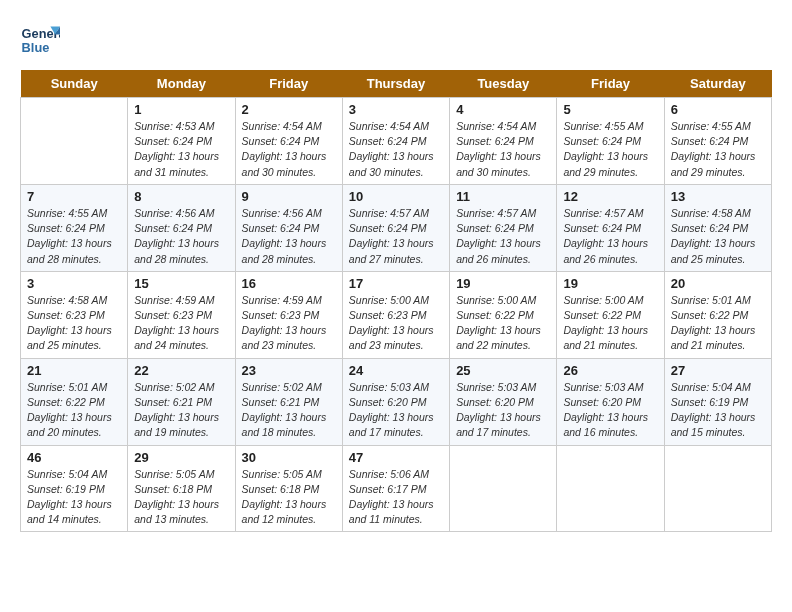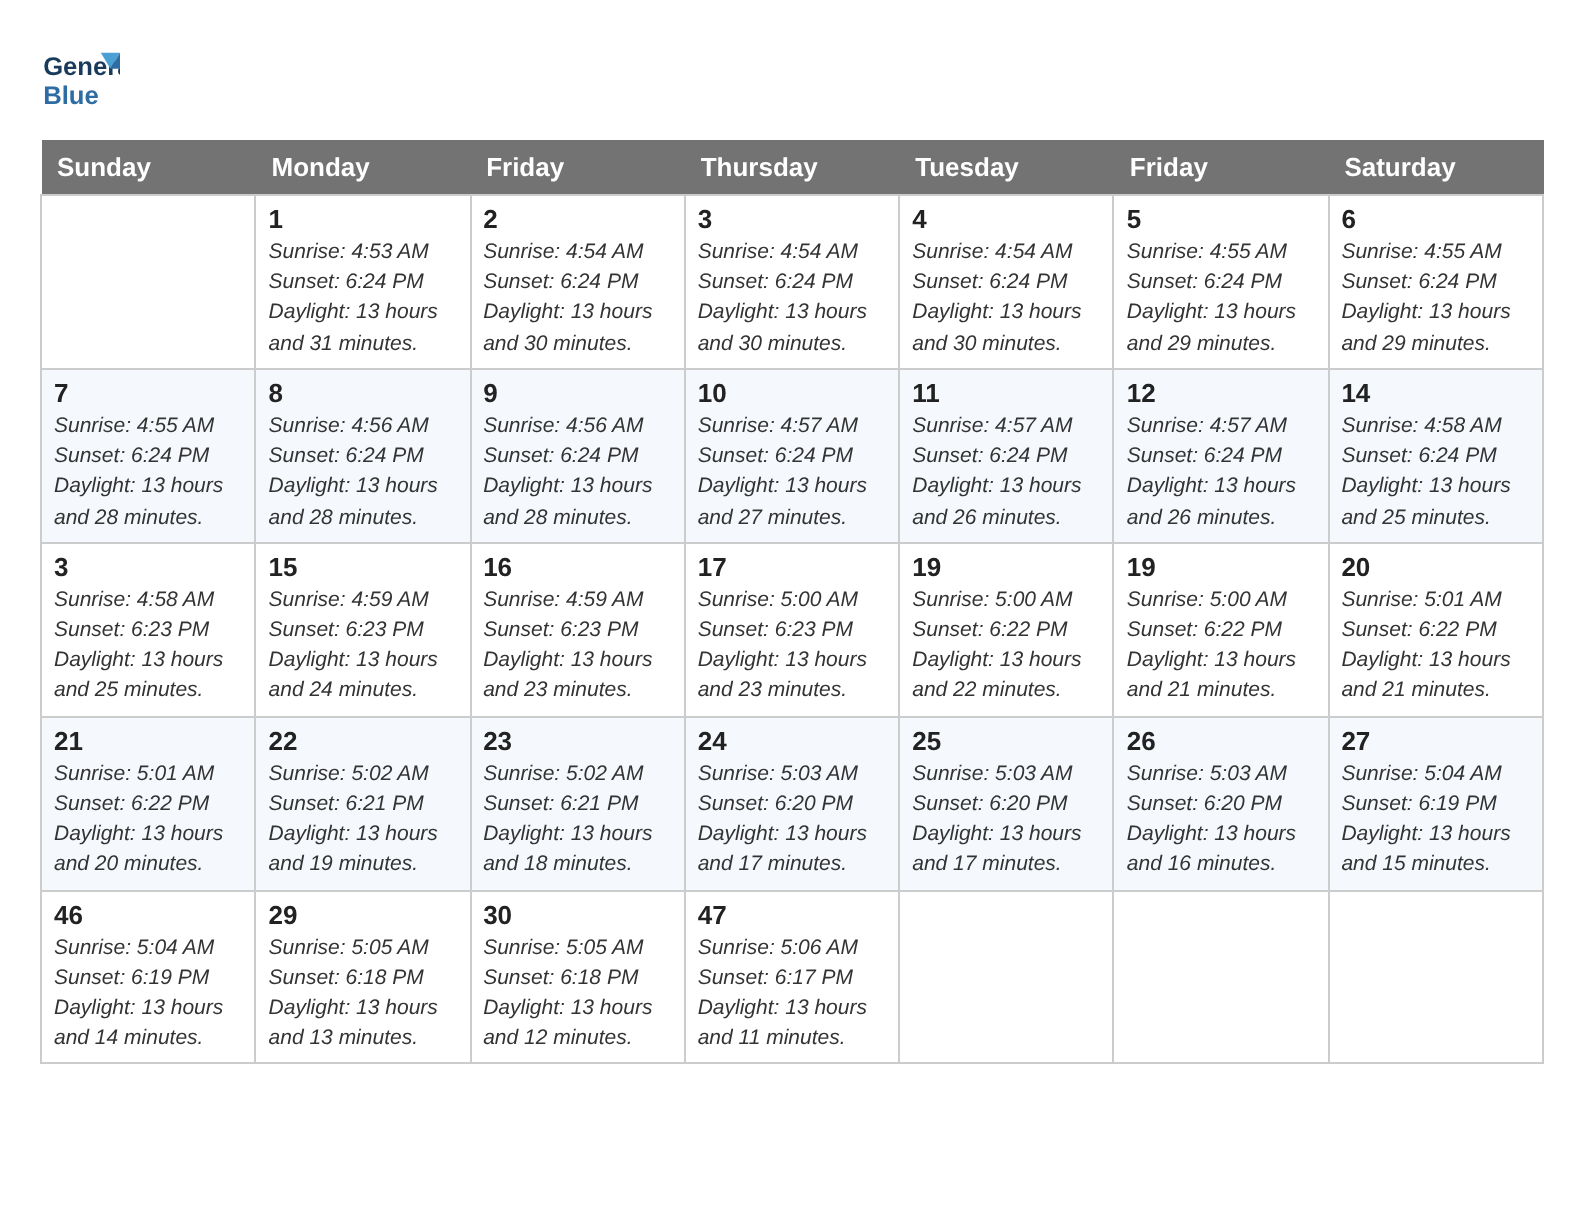--- a/index.html
+++ b/index.html
@@ -37,24 +37,24 @@
     .subtitle {
       font-size: 16px;
       color: #333;
     }
     table {
       width: 100%;
       border-collapse: collapse;
       font-size: 11px;
     }
     thead th {
-      background-color: #737373;
+      background-color: #a16207;
       color: white;
       padding: 6px 8px;
-      text-align: left;
+      text-align: center;
       font-size: 13px;
     }
     td {
       border: 1px solid #ccc;
       vertical-align: top;
       padding: 4px 6px;
       width: 14.28%;
       height: 75px;
     }
     .day-number {
@@ -179,21 +179,21 @@
             Sunrise: 4:57 AM<br>Sunset: 6:24 PM<br>Daylight: 13 hours and 26 minutes.
           </div>
           </td>
           <td>
             <span class="day-number">12</span>
           <div class="cell-info">
             Sunrise: 4:57 AM<br>Sunset: 6:24 PM<br>Daylight: 13 hours and 26 minutes.
           </div>
           </td>
           <td>
-            <span class="day-number">14</span>
+            <span class="day-number">13</span>
           <div class="cell-info">
             Sunrise: 4:58 AM<br>Sunset: 6:24 PM<br>Daylight: 13 hours and 25 minutes.
           </div>
           </td>
         </tr>
         <tr>
           <td>
             <span class="day-number">3</span>
           <div class="cell-info">
             Sunrise: 4:58 AM<br>Sunset: 6:23 PM<br>Daylight: 13 hours and 25 minutes.

